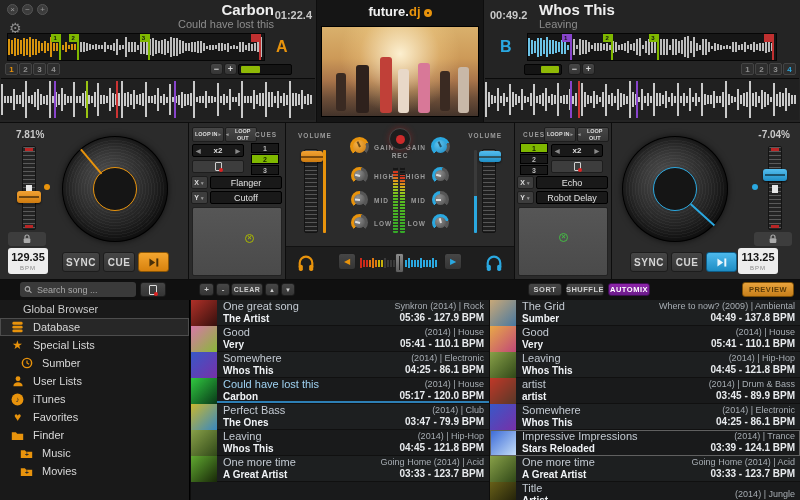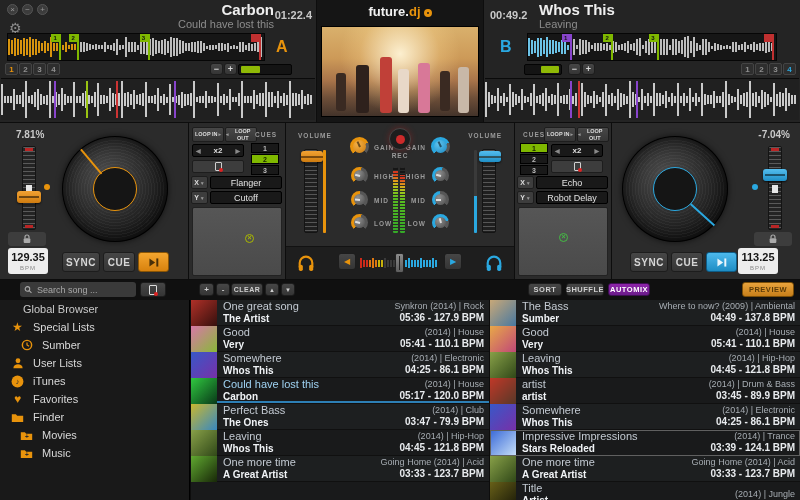--- a/index.html
+++ b/index.html
@@ -936,20 +936,30 @@
     <button class="btn minibtn" style="left:528px;width:34px;font-size:7.5px;letter-spacing:.5px">SORT</button>
     <button class="btn minibtn" style="left:566px;width:38px;font-size:7.5px;letter-spacing:.5px">SHUFFLE</button>
     <button class="btn minibtn" style="left:608px;width:42px;font-size:7.5px;letter-spacing:.5px;background:linear-gradient(#8e24aa,#6a1b8a);border-color:#3d0f52;color:#fff">AUTOMIX</button>
 
     <button class="btn minibtn" style="left:742px;top:2px;width:52px;height:15px;font-size:7.5px;letter-spacing:.5px;background:linear-gradient(#e8a33c,#c77f1a);border-color:#7a4e08;color:#5c3c08">PREVIEW</button>
   </section>
 
   <section class="panel" id="sidebar">
     <div class="sbheader">Global Browser</div>
     <div id="sbitems">
+        <div class="sbitem sel" style="padding-left: 9px;">
+          <span class="sbicon">
+            <svg width="13" height="12" viewBox="0 0 14 14">
+              <rect x="1" y="1" width="12" height="3.4" rx="1.6" fill="#e8930c"></rect>
+              <rect x="1" y="5.4" width="12" height="3.4" rx="1.6" fill="#e8930c"></rect>
+              <rect x="1" y="9.8" width="12" height="3.4" rx="1.6" fill="#e8930c"></rect>
+            </svg>
+          </span>
+          <span>Database</span>
+        </div>
         <div class="sbitem" style="padding-left: 9px;">
           <span class="sbicon">★</span>
           <span>Special Lists</span>
         </div>
         <div class="sbitem" style="padding-left: 18px;">
           <span class="sbicon">
             <svg width="12" height="12" viewBox="0 0 14 14">
               <circle cx="7" cy="7" r="5.4" fill="none" stroke="#e8930c" stroke-width="1.7"></circle>
               <path d="M7 4v3l2.4 1.6" fill="none" stroke="#e8930c" stroke-width="1.4"></path>
             </svg>
@@ -986,30 +996,30 @@
           </span>
           <span>Finder</span>
         </div>
         <div class="sbitem" style="padding-left: 18px;">
           <span class="sbicon">
             <svg width="13" height="11" viewBox="0 0 16 13">
               <path d="M1 2.5h5l1.6 1.8H15V12H1z" fill="#e8930c"></path>
               <text x="8.5" y="10.5" font-size="8" font-weight="bold" text-anchor="middle" fill="#2b2b2b">+</text>
             </svg>
           </span>
-          <span>Movies</span>
+          <span>Music</span>
         </div>
         <div class="sbitem" style="padding-left: 18px;">
           <span class="sbicon">
             <svg width="13" height="11" viewBox="0 0 16 13">
               <path d="M1 2.5h5l1.6 1.8H15V12H1z" fill="#e8930c"></path>
               <text x="8.5" y="10.5" font-size="8" font-weight="bold" text-anchor="middle" fill="#2b2b2b">+</text>
             </svg>
           </span>
-          <span>Music</span>
+          <span>Movies</span>
         </div>
       </div>
   </section>
   <section class="tracklist" id="list-left">
       <div class="trow">
         <div class="art" style="background: linear-gradient(135deg, rgb(176, 48, 40), rgb(53, 16, 13));"></div>
         <div class="tmain">
           <div class="tt">One great song</div>
           <div class="ta">The Artist</div>
         </div>
@@ -1082,21 +1092,21 @@
         <div class="tside">
           <div class="tmeta">Going Home (2014) | Acid</div>
           <div class="tbpm">03:33 - 123.7 BPM</div>
         </div>
       </div>
     </section>
   <section class="tracklist" id="list-right">
       <div class="trow">
         <div class="art" style="background: linear-gradient(135deg, rgb(200, 168, 120), rgb(72, 120, 160));"></div>
         <div class="tmain">
-          <div class="tt">The Bass</div>
+          <div class="tt">The Grid</div>
           <div class="ta">Sumber</div>
         </div>
         <div class="tside">
           <div class="tmeta">Where to now? (2009) | Ambiental</div>
           <div class="tbpm">04:49 - 137.8 BPM</div>
         </div>
       </div>
       <div class="trow">
         <div class="art" style="background: linear-gradient(135deg, rgb(232, 168, 72), rgb(192, 72, 120));"></div>
         <div class="tmain">

